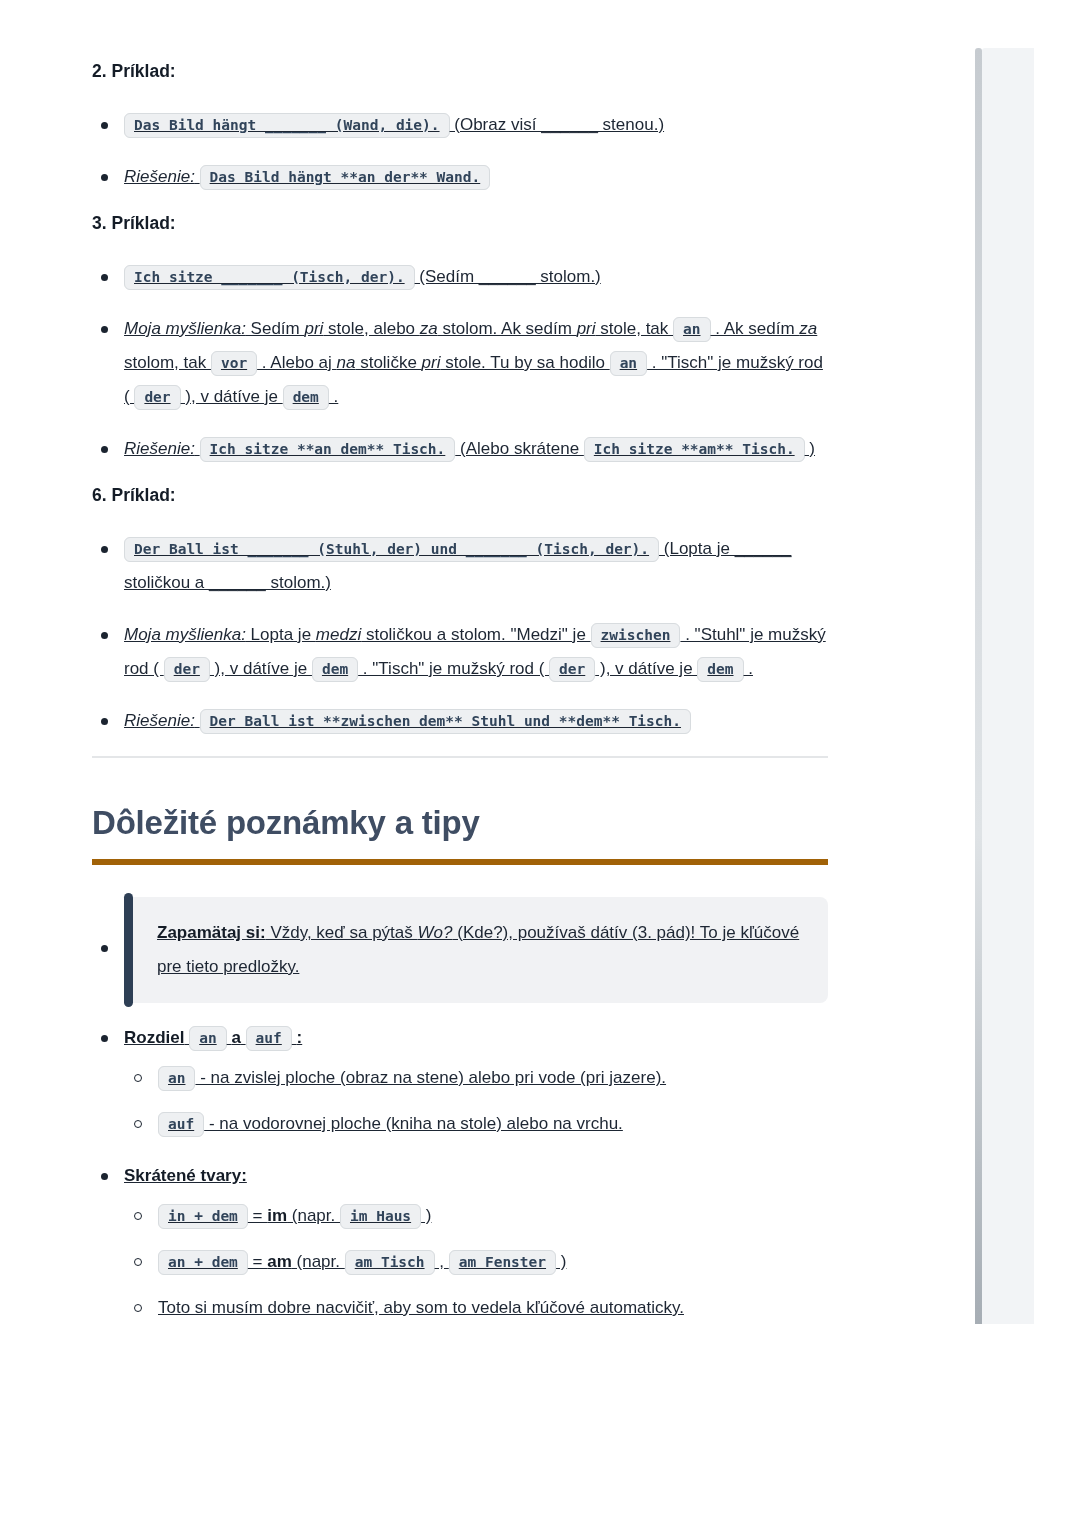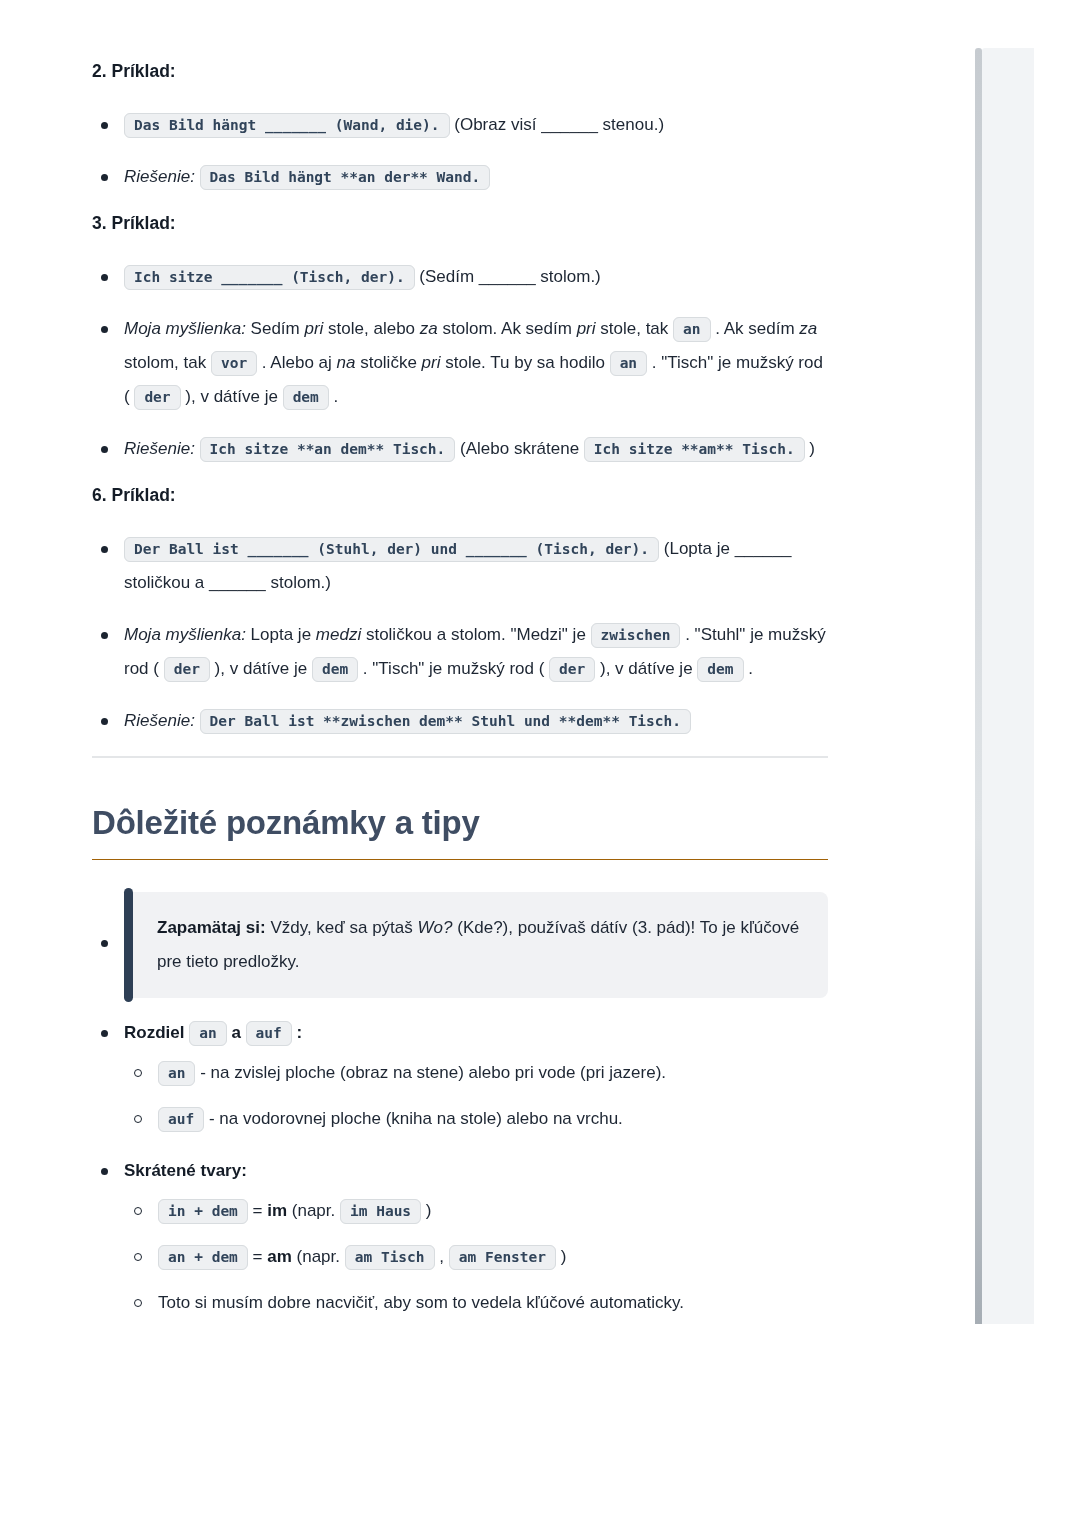--- a/index.html
+++ b/index.html
@@ -30,26 +30,26 @@
   .content{position:absolute;left:92px;top:60px;width:736px;font-size:17px;line-height:34px;}
 
   .content h3{
     margin:14px 0 26px;font-size:17.5px;line-height:22px;font-weight:700;color:#141c27;
   }
   .content h3:first-child{margin-top:0;}
   .content h1{
     margin:45px 0 32px;padding-bottom:16px;
     font-size:33px;line-height:40px;font-weight:800;letter-spacing:-.2px;
     color:var(--heading,#3f4d63);
-    border-bottom:1px solid #a16207;
+    border-bottom:6px solid #a16207;
   }
   .hr{height:0;border-top:2px solid #e4e6e8;margin:15px 0 0;}
 
   ul.blist{list-style:none;margin:0;padding:0;}
-  ul.blist>li{position:relative;padding-left:32px;margin:8px 0 18px;}
+  ul.blist>li{position:relative;padding-left:32px;margin:8px 0 18px;text-decoration:underline;}
   ul.blist>li::before{
     content:"";position:absolute;left:9px;top:13.5px;width:7px;height:7px;border-radius:50%;background:#1b2430;
   }
   ul.blist>li.quote-item::before{top:48px;}
 
   ul.sub{list-style:none;margin:6px 0 0;padding:0;}
   ul.sub>li{position:relative;padding-left:34px;margin:0 0 12px;}
   ul.sub>li::before{
     content:"";position:absolute;left:10px;top:13px;width:6px;height:6px;border-radius:50%;
     border:1.7px solid #1b2430;background:transparent;box-sizing:content-box;

